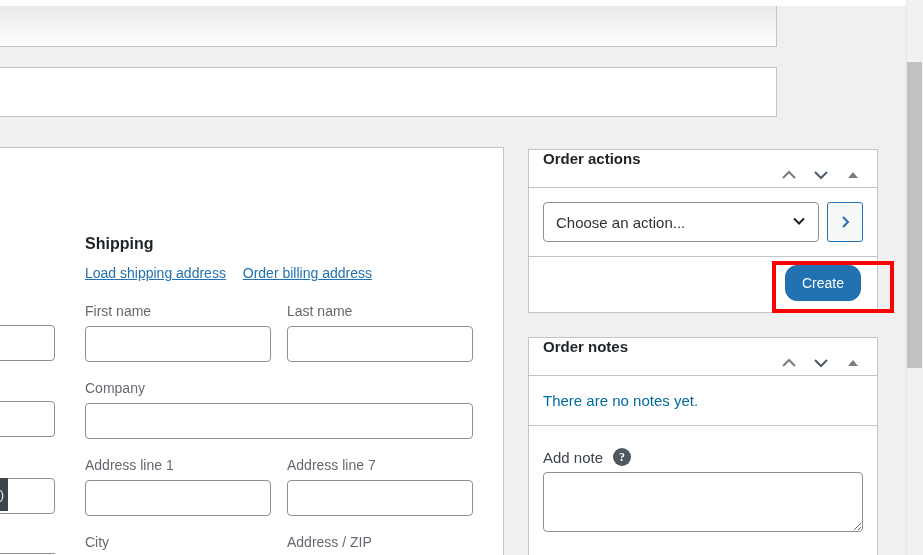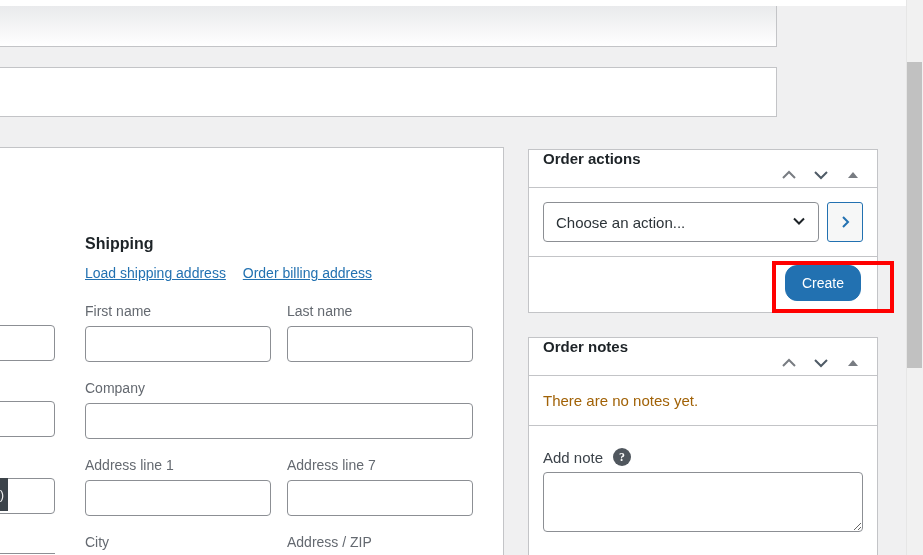--- a/index.html
+++ b/index.html
@@ -270,21 +270,21 @@
     position: absolute;
     border: 4px solid #ff0000;
     box-sizing: border-box;
     pointer-events: none;
     z-index: 30;
   }
 
   .notes-empty {
     padding: 16px 14px;
     font-size: 15px;
-    color: #a16207;
+    color: #0369a1;
     border-bottom: 1px solid #c3c4c7;
   }
   .add-note-label {
     display: flex;
     align-items: center;
     gap: 10px;
     font-size: 15px;
     color: #3c434a;
     padding: 22px 14px 6px 14px;
   }

